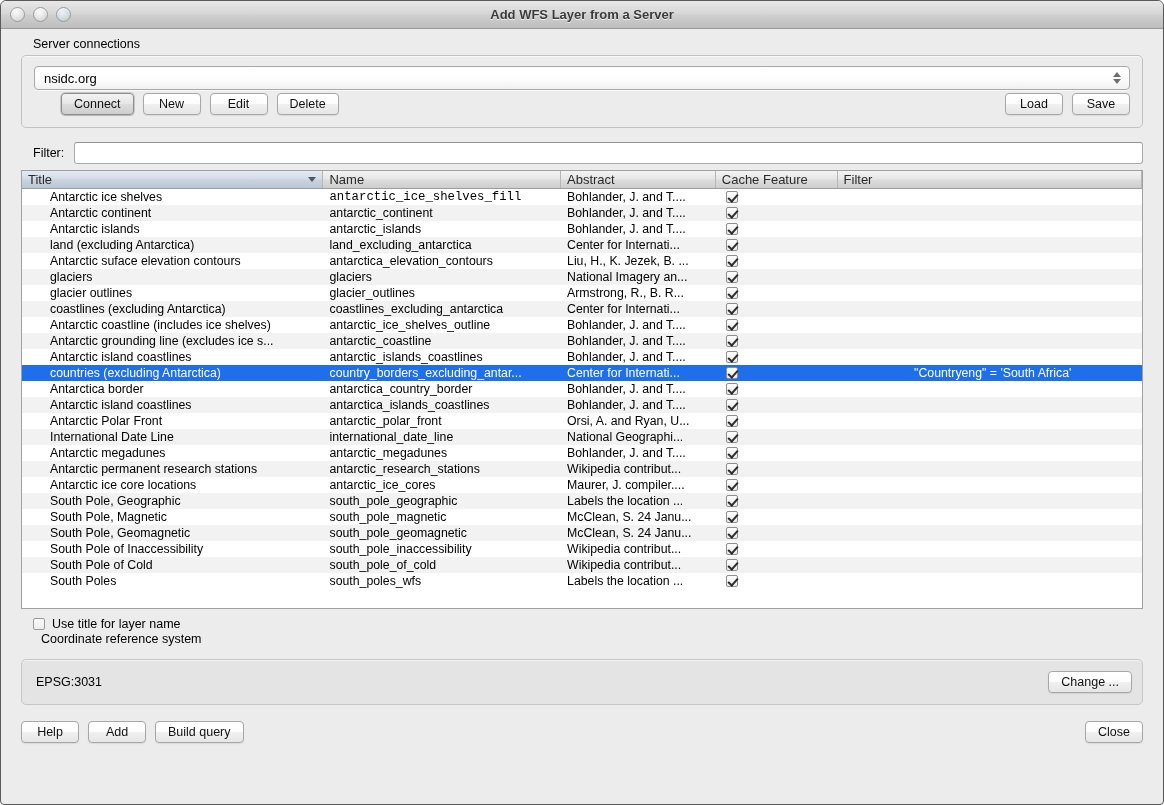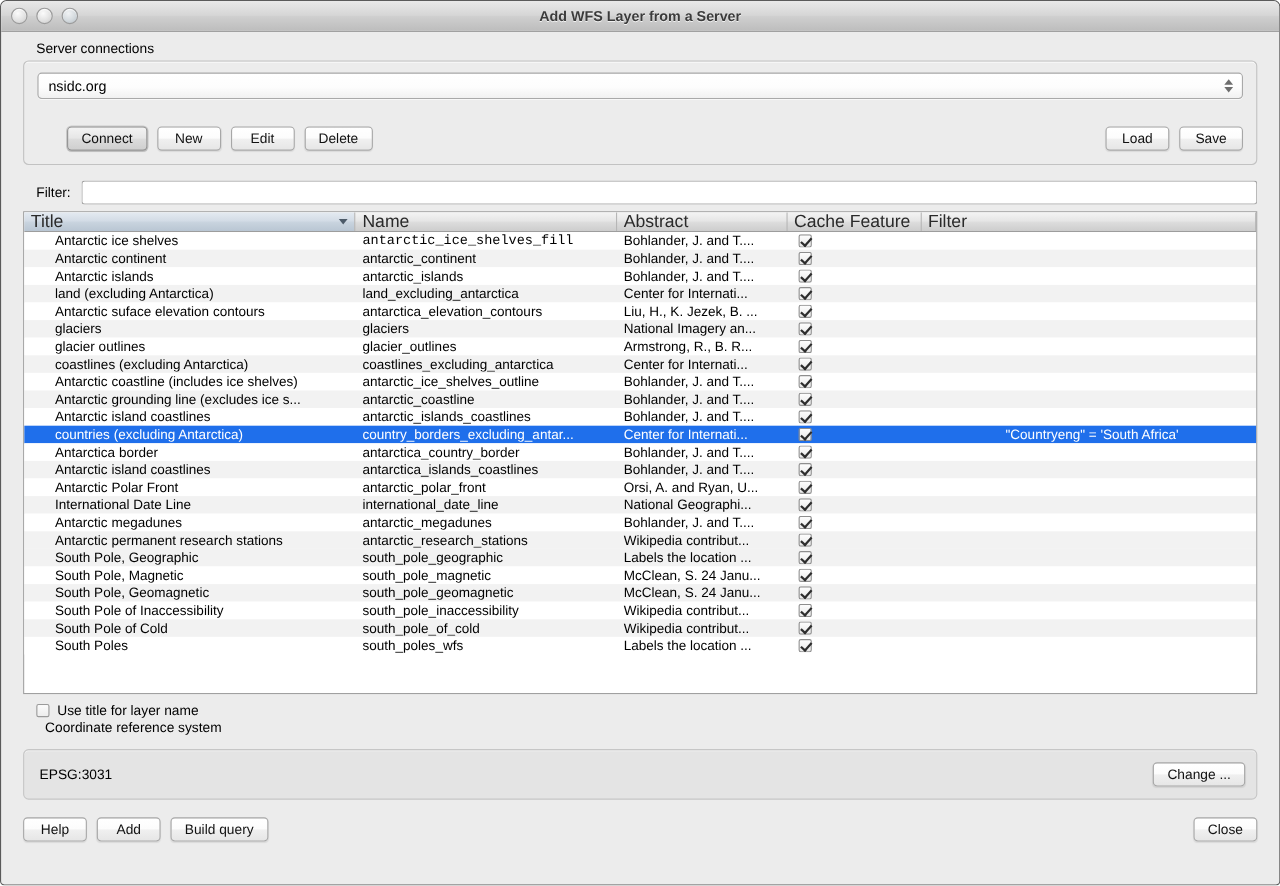--- a/index.html
+++ b/index.html
@@ -112,21 +112,21 @@
     border-left: 4px solid transparent;
     border-right: 4px solid transparent;
   }
   .tri-up { border-bottom: 5px solid #6e6e6e; }
   .tri-dn { border-top: 5px solid #6e6e6e; }
 
   
   .btnrow {
     display: flex;
     align-items: center;
-    margin-top: 25px;
+    margin-top: 3px;
     padding-left: 27px;
   }
   .btn {
     height: 22px;
     min-width: 58px;
     box-sizing: border-box;
     padding: 0 12px;
     border: 1px solid #a7a7a7;
     border-radius: 4px;
     background: linear-gradient(to bottom, #ffffff 0%, #fcfcfc 48%, #f0f0f0 52%, #e6e6e6 100%);
@@ -184,21 +184,21 @@
     box-sizing: border-box;
     overflow: hidden;
     position: relative;
   }
   .thead {
     display: flex;
     height: 18px;
     box-sizing: border-box;
     background: linear-gradient(to bottom, #f4f4f4 0%, #e6e6e6 45%, #dcdcdc 55%, #cdcdcd 100%);
     border-bottom: 1px solid #9d9d9d;
-    font-size: 16px;
+    font-size: 13px;
     color: #2a2a2a;
   }
   .th {
     box-sizing: border-box;
     display: flex;
     align-items: center;
     padding-left: 6px;
     border-right: 1px solid #b6b6b6;
     position: relative;
     overflow: hidden;
@@ -515,20 +515,29 @@
           </div>
           <div class="trow even">
             <div class="td c-title" style="width: 302px;">Antarctic permanent research stations</div>
             <div class="td c-name" style="width: 238px;">antarctic_research_stations</div>
             <div class="td c-abstract" style="width: 155px;">Wikipedia contribut...</div>
             <div class="td c-cache" style="width: 122px;">
               <span class="chk"></span>
             </div>
             <div class="td c-filter" style="width: 305px;"></div>
           </div>
+          <div class="trow odd">
+            <div class="td c-title" style="width: 302px;">Antarctic ice core locations</div>
+            <div class="td c-name" style="width: 238px;">antarctic_ice_cores</div>
+            <div class="td c-abstract" style="width: 155px;">Maurer, J. compiler....</div>
+            <div class="td c-cache" style="width: 122px;">
+              <span class="chk"></span>
+            </div>
+            <div class="td c-filter" style="width: 305px;"></div>
+          </div>
           <div class="trow even">
             <div class="td c-title" style="width: 302px;">South Pole, Geographic</div>
             <div class="td c-name" style="width: 238px;">south_pole_geographic</div>
             <div class="td c-abstract" style="width: 155px;">Labels the location ...</div>
             <div class="td c-cache" style="width: 122px;">
               <span class="chk"></span>
             </div>
             <div class="td c-filter" style="width: 305px;"></div>
           </div>
           <div class="trow odd">

